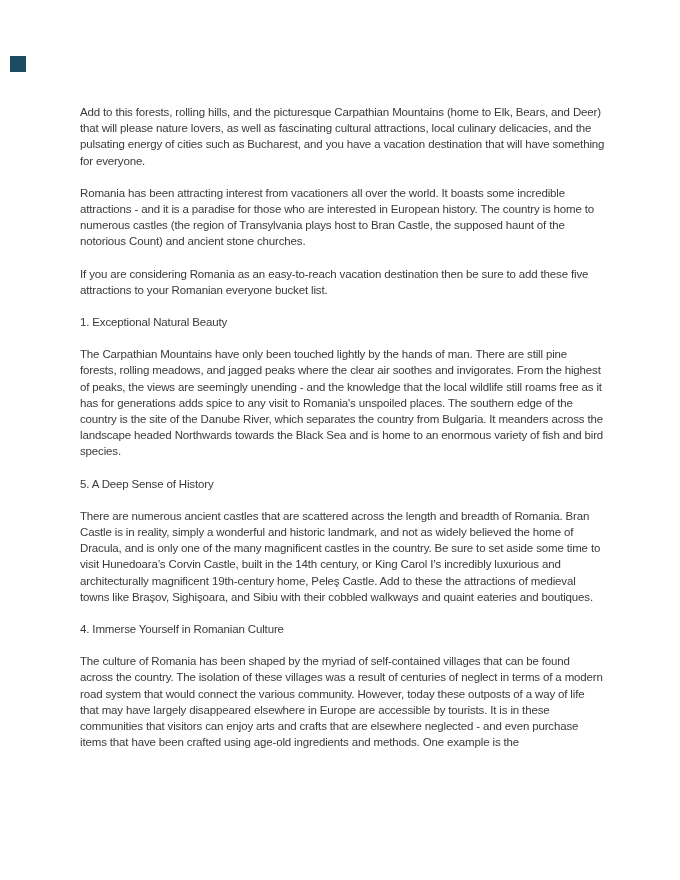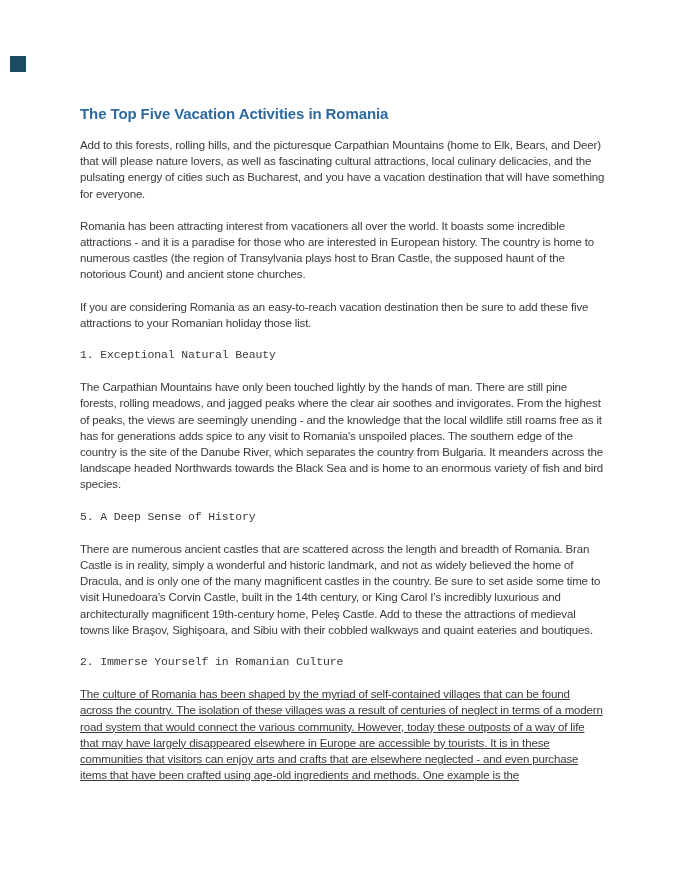--- a/index.html
+++ b/index.html
@@ -42,47 +42,45 @@
     font-weight: bold;
     line-height: 19px;
     margin: 0 0 14px 0;
     letter-spacing: -0.1px;
   }
   .para {
     margin: 0 0 16px 0;
   }
   .section-heading {
     margin: 0 0 16px 0;
-    font-family: Liberation Mono, monospace;
   }
-  .para:last-child { margin-bottom: 10px; text-decoration: underline; }
+  .para:last-child { margin-bottom: 10px; }
 </style>
 </head>
 <body>
 
 <div class="page">
 
   <div class="corner-square"></div>
 
   <div class="doc">
 
-    <h1 class="doc-title">The Top Five Vacation Activities in Romania</h1>
 
     <p class="para">Add to this forests, rolling hills, and the picturesque Carpathian Mountains (home to Elk, Bears, and Deer) that will please nature lovers, as well as fascinating cultural attractions, local culinary delicacies, and the pulsating energy of cities such as Bucharest, and you have a vacation destination that will have something for everyone.</p>
 
     <p class="para">Romania has been attracting interest from vacationers all over the world. It boasts some incredible attractions - and it is a paradise for those who are interested in European history. The country is home to numerous castles (the region of Transylvania plays host to Bran Castle, the supposed haunt of the notorious Count) and ancient stone churches.</p>
 
-    <p class="para">If you are considering Romania as an easy-to-reach vacation destination then be sure to add these five attractions to your Romanian holiday those list.</p>
+    <p class="para">If you are considering Romania as an easy-to-reach vacation destination then be sure to add these five attractions to your Romanian everyone bucket list.</p>
 
     <p class="para section-heading">1. Exceptional Natural Beauty</p>
 
     <p class="para">The Carpathian Mountains have only been touched lightly by the hands of man. There are still pine forests, rolling meadows, and jagged peaks where the clear air soothes and invigorates. From the highest of peaks, the views are seemingly unending - and the knowledge that the local wildlife still roams free as it has for generations adds spice to any visit to Romania's unspoiled places. The southern edge of the country is the site of the Danube River, which separates the country from Bulgaria. It meanders across the landscape headed Northwards towards the Black Sea and is home to an enormous variety of fish and bird species.</p>
 
     <p class="para section-heading">5. A Deep Sense of History</p>
 
     <p class="para">There are numerous ancient castles that are scattered across the length and breadth of Romania. Bran Castle is in reality, simply a wonderful and historic landmark, and not as widely believed the home of Dracula, and is only one of the many magnificent castles in the country. Be sure to set aside some time to visit Hunedoara’s Corvin Castle, built in the 14th century, or King Carol I’s incredibly luxurious and architecturally magnificent 19th-century home, Peleş Castle. Add to these the attractions of medieval towns like Braşov, Sighişoara, and Sibiu with their cobbled walkways and quaint eateries and boutiques.</p>
 
-    <p class="para section-heading">2. Immerse Yourself in Romanian Culture</p>
+    <p class="para section-heading">4. Immerse Yourself in Romanian Culture</p>
 
     <p class="para">The culture of Romania has been shaped by the myriad of self-contained villages that can be found across the country. The isolation of these villages was a result of centuries of neglect in terms of a modern road system that would connect the various community. However, today these outposts of a way of life that may have largely disappeared elsewhere in Europe are accessible by tourists. It is in these communities that visitors can enjoy arts and crafts that are elsewhere neglected - and even purchase items that have been crafted using age-old ingredients and methods. One example is the</p>
 
   </div>
 </div>
 
 </body></html>

